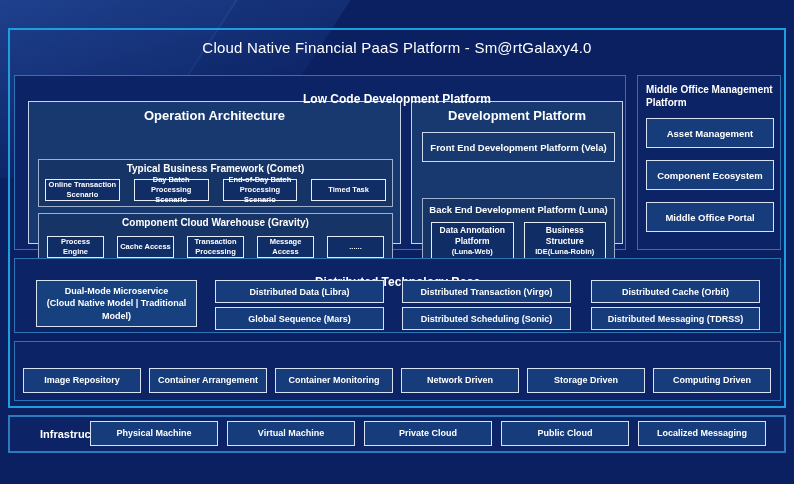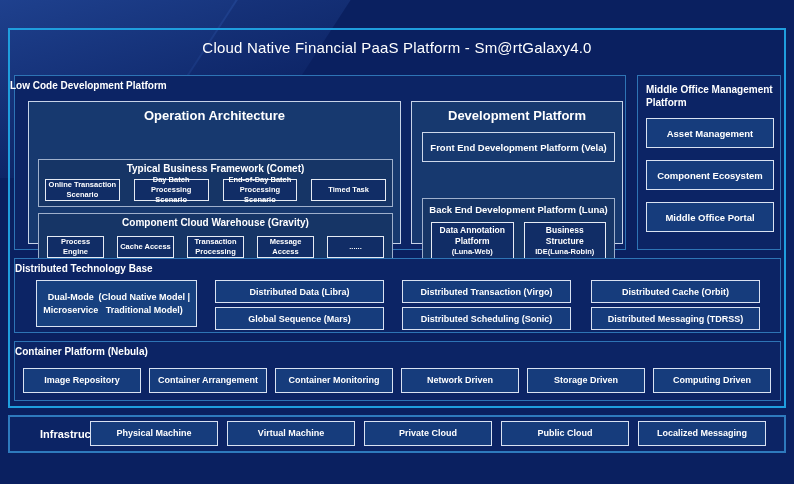--- a/index.html
+++ b/index.html
@@ -22,21 +22,21 @@
     transform:skewX(-33deg); }
 
   
   .main-frame { left:8px; top:28px; width:778px; height:380px;
     border:2px solid #1f9ede; }
   .title { top:9px; left:0; right:0; text-align:center;
     font-size:15px; font-weight:normal; letter-spacing:.2px; }
 
   
   .sect { border:1px solid #2e74b5; background:#0c2465; }
-  .sect-label { font-size:10px; font-weight:bold; text-align:left; }
+  .sect-label { font-size:12px; font-weight:bold; text-align:center;margin-top:12px; }
 
   .low-code   { left:4px;  top:45px;  width:612px; height:175px; }
   .lc-label   { top:50px; left:0; right:0; z-index:5; pointer-events:none; }
   .mid-office { left:627px; top:45px; width:144px; height:175px; }
   .distrib    { left:4px;  top:228px; width:767px; height:75px; }
   .containerp { left:4px;  top:311px; width:767px; height:60px; }
 
   
   .panel { border:1px solid #c7d3e8; background:#17396f; }
   .panel-title { top:6px; left:0; right:0; text-align:center;
@@ -72,21 +72,21 @@
 
   .mo-label { left:8px; top:7px; width:132px; font-size:10px; font-weight:bold; line-height:1.3; }
   .mo-leaf { left:8px; width:128px; height:30px;
     border:1px solid #d9e2f2; background:#163c7c;
     display:flex; align-items:center; justify-content:center;
     font-size:9.5px; font-weight:bold; text-align:center; }
 
   .dtb-label { top:4px; left:0; right:0; }
   .dual { left:21px; top:21px; width:161px; height:47px;
     border:1px solid #d9e2f2; background:#17407f;
-    display:flex; align-items:center; justify-content:center; 
+    display:flex; align-items:center; justify-content:center; flex-direction:column;
     font-size:9px; font-weight:bold; text-align:center; line-height:1.35; padding:2px 6px; }
   .dgrid { width:169px; height:23px;
     border:1px solid #d9e2f2; background:#163c7c;
     display:flex; align-items:center; justify-content:center;
     font-size:9px; font-weight:bold; text-align:center; }
   .dg-c1 { left:200px; } .dg-c2 { left:387px; } .dg-c3 { left:576px; }
   .dg-r1 { top:21px; }  .dg-r2 { top:48px; }
 
   .cp-label { top:4px; left:0; right:0; }
   .cp-row { left:8px; right:9px; top:26px; height:25px; gap:8px; }
@@ -174,21 +174,20 @@
     </div>
     <div class="abs dgrid dg-c1 dg-r1">Distributed Data (Libra)</div>
     <div class="abs dgrid dg-c2 dg-r1">Distributed Transaction (Virgo)</div>
     <div class="abs dgrid dg-c3 dg-r1">Distributed Cache (Orbit)</div>
     <div class="abs dgrid dg-c1 dg-r2">Global Sequence (Mars)</div>
     <div class="abs dgrid dg-c2 dg-r2">Distributed Scheduling (Sonic)</div>
     <div class="abs dgrid dg-c3 dg-r2">Distributed Messaging (TDRSS)</div>
   </div>
 
   <div class="abs sect containerp">
-    <div class="abs sect-label cp-label">Container Platform (Nebula)</div>
     <div class="abs leaf-row cp-row">
       <div class="leaf cp-leaf">Image Repository</div>
       <div class="leaf cp-leaf">Container Arrangement</div>
       <div class="leaf cp-leaf">Container Monitoring</div>
       <div class="leaf cp-leaf">Network Driven</div>
       <div class="leaf cp-leaf">Storage Driven</div>
       <div class="leaf cp-leaf">Computing Driven</div>
     </div>
   </div>
 </div>

